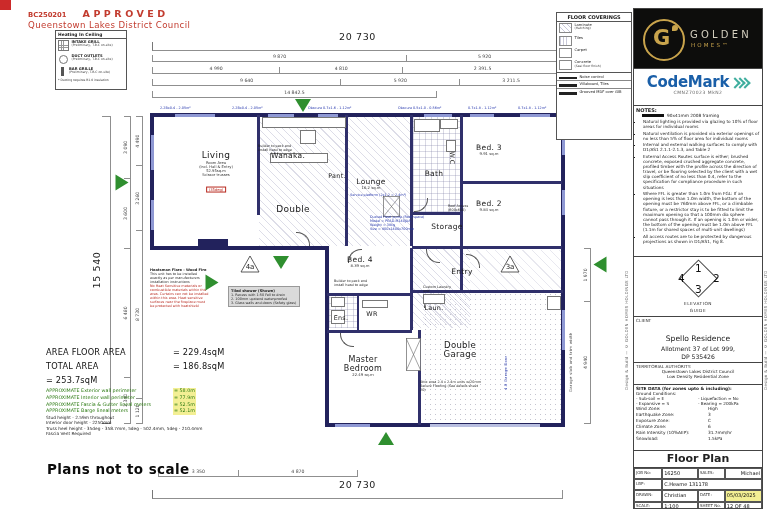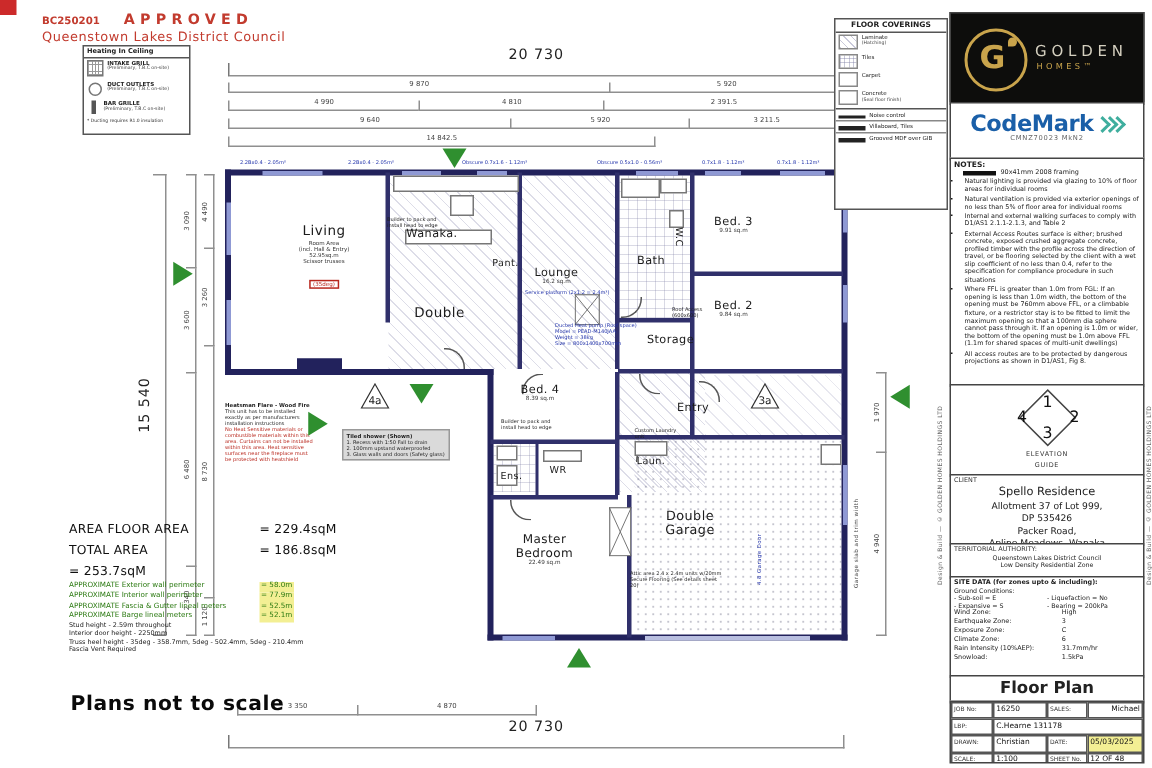--- a/index.html
+++ b/index.html
@@ -85,21 +85,21 @@
   .nt-title{font-size:5px;font-weight:bold;padding:1px 2px 0;}
   .fr-row{display:flex;align-items:center;gap:3px;padding:0 2px 1px 8px;}
   .fr-sw{width:22px;height:2.6px;background:#111;flex:none;}
   .fr-tx{font-size:4.3px;}
   .nt-ul{margin:0;padding:0 2px 0 9px;list-style:square;}
   .nt-ul li{font-size:4.25px;line-height:1.22;margin-bottom:1.2px;color:#1c1c1c;}
   .diamond{position:absolute;width:25px;height:25px;border:.9px solid #444;transform:rotate(45deg);}
   .dnum{position:absolute;font-size:10.5px;color:#111;}
   .ev-lab{position:absolute;left:0;right:0;text-align:center;font-size:4.3px;color:#333;letter-spacing:.5px;}
   .sec-h{font-size:4.3px;color:#333;padding:.5px 2px;}
-  .cl-name{text-align:center;font-size:7.6px;margin-top:0;}
+  .cl-name{text-align:center;font-size:7.6px;margin-top:11px;}
   .cl-line{text-align:center;font-size:6.1px;margin-top:1.6px;}
   .ta-line{text-align:center;font-size:4.2px;line-height:1.3;}
   .sd-t{font-size:4.3px;font-weight:bold;padding:.5px 2px 0;}
   .sd-s{font-size:4.2px;padding:0 2px;}
   .sd-g{display:flex;font-size:4.2px;padding:0 2px;}
   .sd-g div{width:50%;}
   .sd-row{display:flex;font-size:4.3px;padding:0 2px;line-height:1.4;}
   .sd-row .k{width:58%;}
   .fp-title{text-align:center;font-size:11px;font-weight:bold;padding-top:1px;}
   .tb{display:grid;grid-template-columns:22% 28% 21% 29%;}

